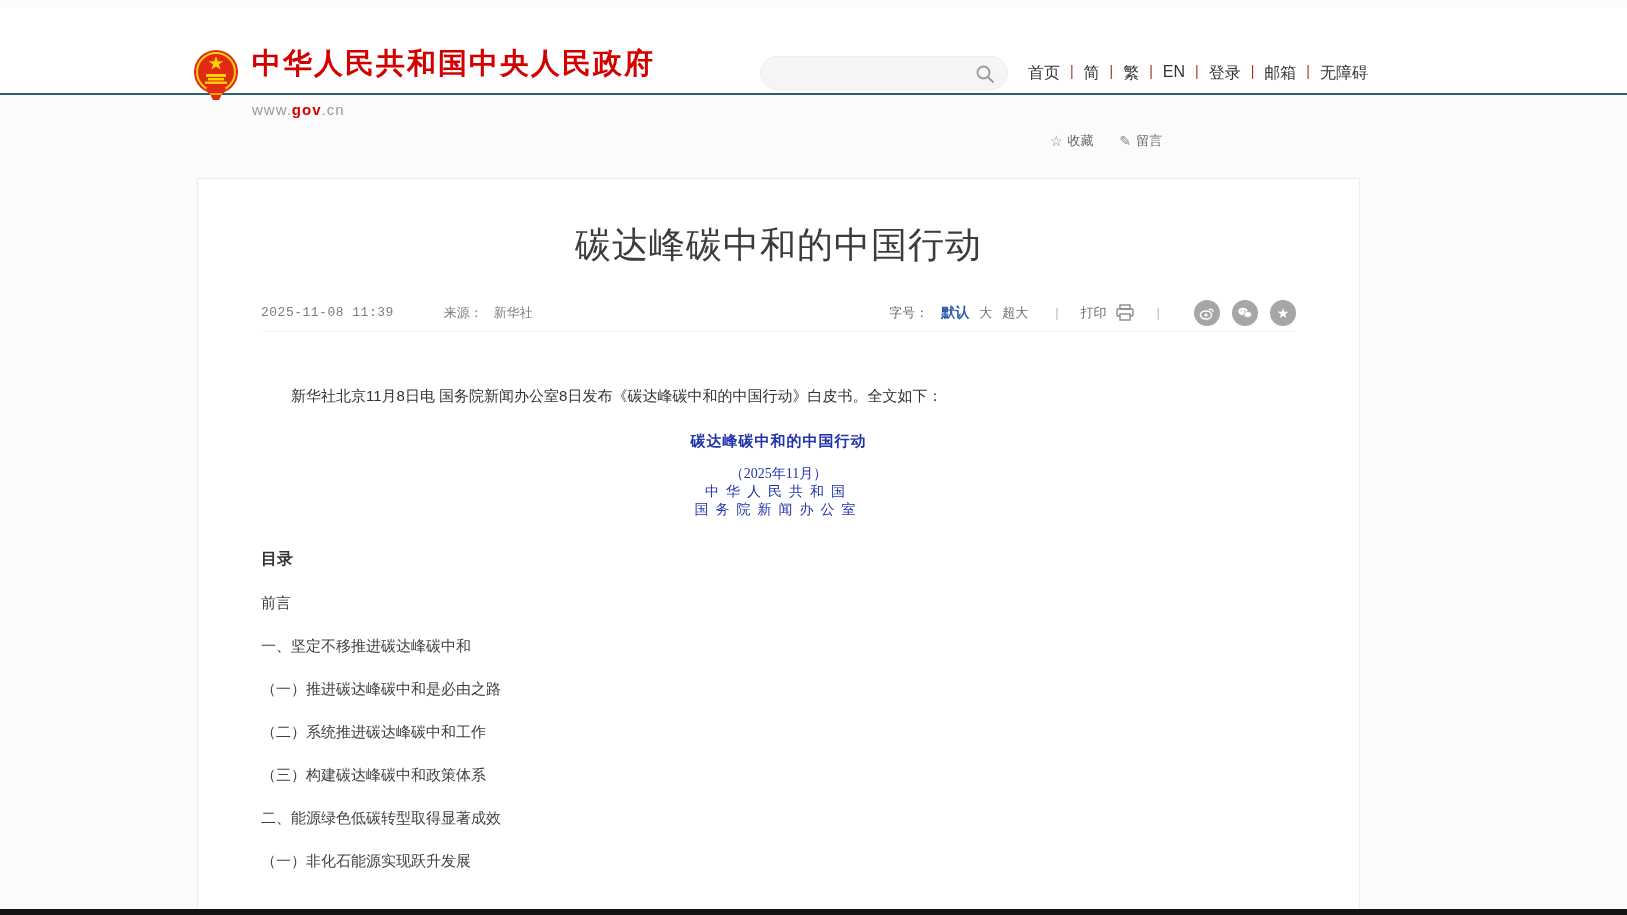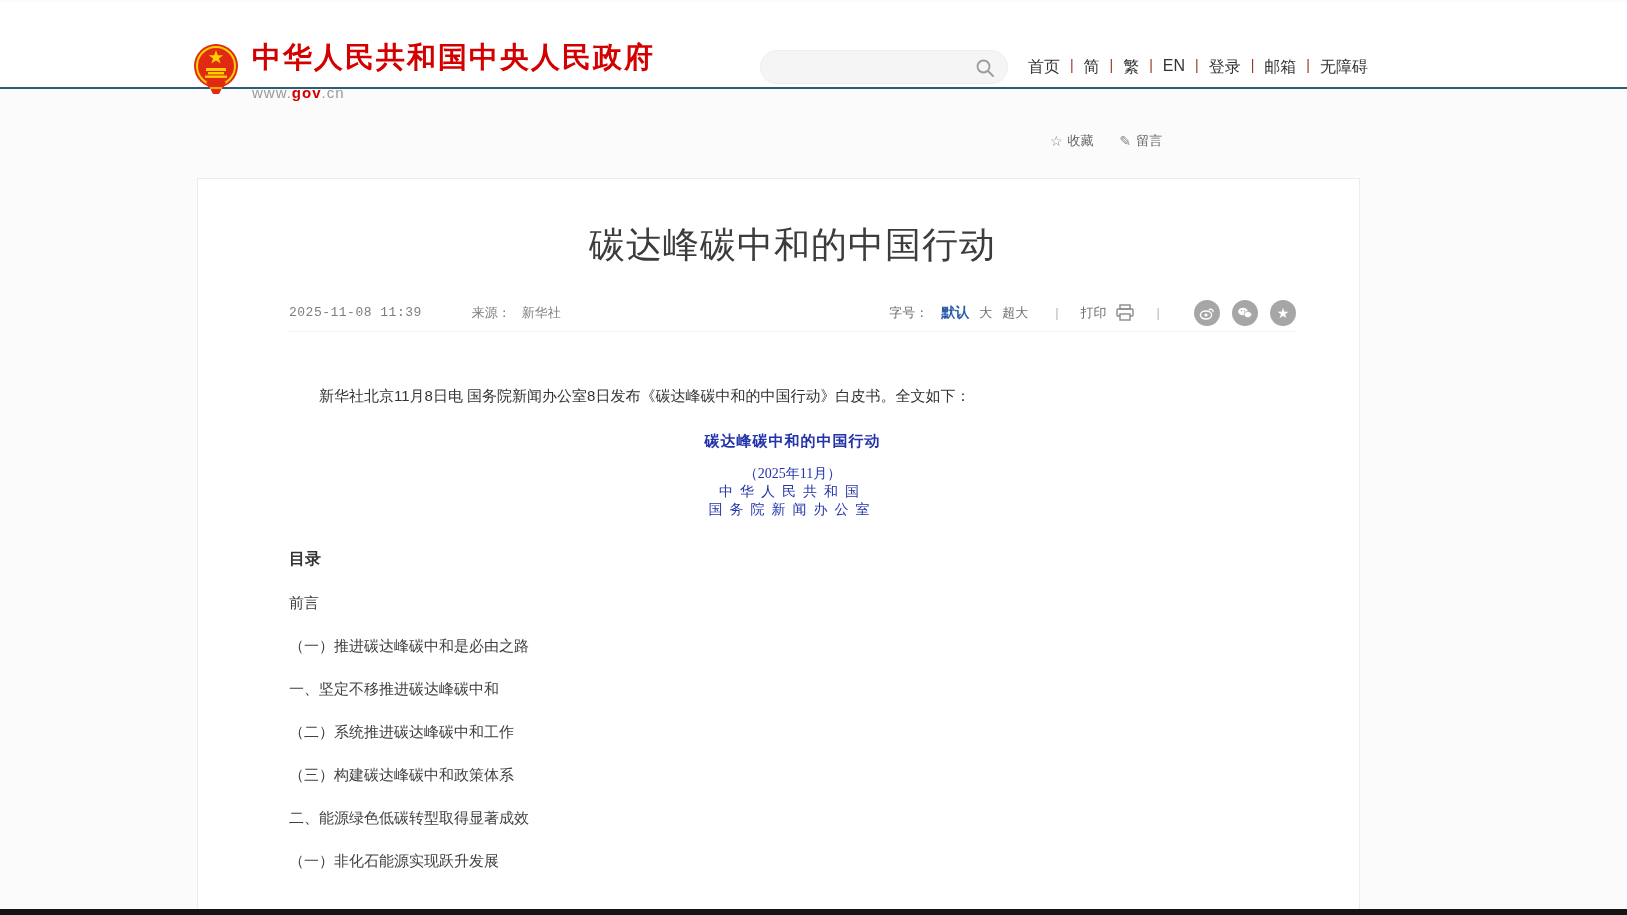--- a/index.html
+++ b/index.html
@@ -1,26 +1,26 @@
 <!DOCTYPE html>
 <html><head>
 <meta charset="utf-8">
 <style>
   * { margin:0; padding:0; box-sizing:border-box; }
   html,body { background:#ffffff; }
   body { font-family:"Liberation Sans","DejaVu Sans",sans-serif; }
   .page { position:relative; width:1627px; height:915px; background:#fbfbfb; overflow:hidden; }
 
   
-  .site-header { position:absolute; top:2px; left:0; width:100%; height:87px;
+  .site-header { position:absolute; top:8px; left:0; width:100%; height:87px;
                  background:#ffffff; border-bottom:2px solid #2e5c74; }
   .brand { position:absolute; left:192px; top:40px; display:flex; align-items:flex-start; }
   .emblem { width:48px; height:58px; margin-right:12px; flex:0 0 auto; }
   .site-title { font-size:29px; font-weight:bold; color:#d40000; letter-spacing:2px; line-height:1.1; }
-  .site-url { font-size:15px; color:#9a9a9a; margin-top:10px; letter-spacing:1px; }
+  .site-url { font-size:15px; color:#9a9a9a; margin-top:21px; letter-spacing:1px; }
   .site-url .red { color:#d40000; font-weight:bold; }
 
   .header-right { position:absolute; right:257px; top:48px; display:flex; align-items:center; }
   .searchbox { position:relative; width:248px; height:34px; background:#f5f5f5;
                border:1px solid #eeeeee; border-radius:17px; margin-right:18px; }
   .searchbox input { position:absolute; left:16px; top:0; width:190px; height:32px;
                      border:none; background:transparent; outline:none; font-size:14px; color:#333; }
   .search-icon { position:absolute; right:12px; top:7px; }
 
   .topnav { display:flex; font-size:16px; color:#333; white-space:nowrap; }
@@ -28,21 +28,21 @@
   .topnav .sep { color:#9a3324; margin:0 8px; font-size:14px; }
 
   
   .quick-links { position:absolute; left:1050px; top:132px; display:flex; align-items:center;
                  font-size:13px; color:#666; }
   .quick-links .ql { display:flex; align-items:center; margin-right:26px; cursor:pointer; }
   .quick-links .glyph { font-size:14px; color:#888; margin-right:5px; }
 
   
   .card { position:absolute; left:197px; top:178px; width:1163px; height:737px;
-          background:#ffffff; border:1px solid #ececec;padding-left:28px; }
+          background:#ffffff; border:1px solid #ececec; }
   .article-title { margin-top:42px; text-align:center; font-size:36px; font-weight:500;
                    color:#3c3c3c; letter-spacing:1px; }
 
   .meta-row { position:relative; margin:36px 63px 0 63px; height:26px;
               display:flex; align-items:center; justify-content:space-between;
               font-size:13px; color:#7d7d7d; border-bottom:1px solid #f4f4f4; padding-bottom:12px; }
   .meta-left { display:flex; align-items:center;gap:8px; }
   .meta-left .date { font-family:"Liberation Mono","DejaVu Sans Mono",monospace; letter-spacing:0.5px; }
   .meta-left .src-label { margin-left:42px; }
   .meta-left .src { margin-left:3px; }
@@ -185,22 +185,22 @@
     <div class="doc-head">
       <div class="doc-title">碳达峰碳中和的中国行动</div>
       <div class="doc-date">（2025年11月）</div>
       <div class="doc-org">中华人民共和国</div>
       <div class="doc-org">国务院新闻办公室</div>
     </div>
 
     <p class="toc-title">目录</p>
     <div class="toc">
       <p>前言</p>
+      <p>一、坚定不移推进碳达峰碳中和</p>
       <p>（一）推进碳达峰碳中和是必由之路</p>
-      <p>一、坚定不移推进碳达峰碳中和</p>
       <p>（二）系统推进碳达峰碳中和工作</p>
       <p>（三）构建碳达峰碳中和政策体系</p>
       <p>二、能源绿色低碳转型取得显著成效</p>
       <p>（一）非化石能源实现跃升发展</p>
     </div>
   </main>
 
   <div class="bottom-strip"></div>
 </div>
 

